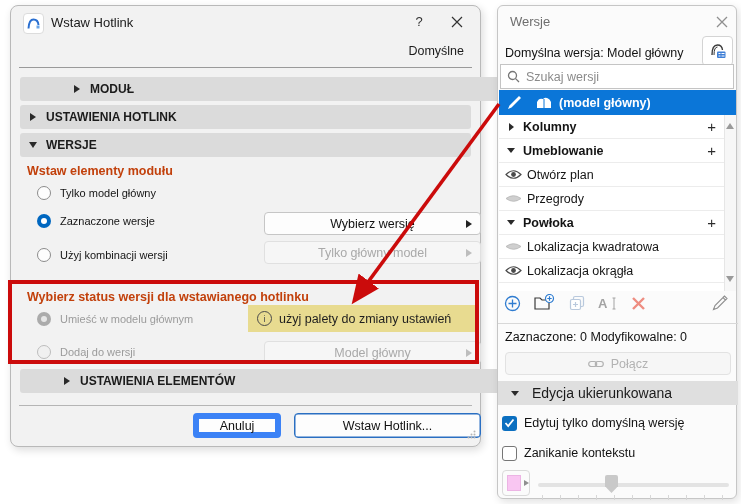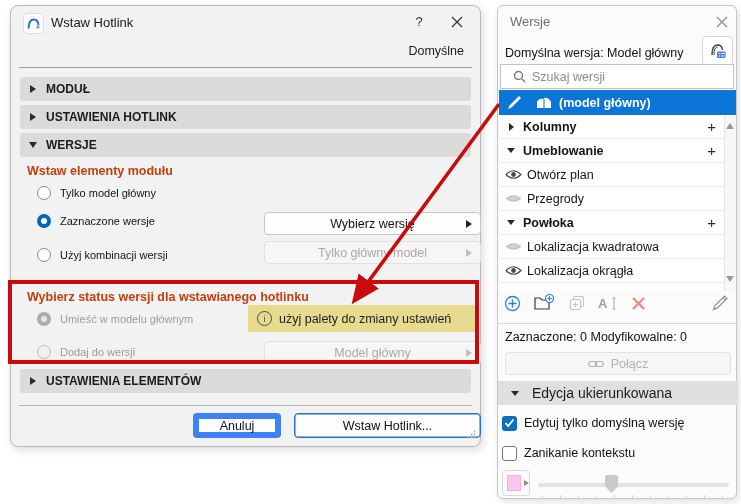--- a/index.html
+++ b/index.html
@@ -25,21 +25,21 @@
   .fav-label{right:16px;top:38px;font-size:12.5px;color:#1c1c1c;}
   .hr{height:1px;background:#9a9a9a;left:8px;right:8px;}
   .hr1{top:61px;}
   .hr2{top:399px;background:#b5b5b5;}
 
   .secbar{
     left:9px;width:451px;height:24px;background:#dbdbdb;border-radius:3px;
     display:flex;align-items:center;font-size:12px;font-weight:bold;color:#1b1b1b;
   }
   .secbar .tri-wrap{width:26px;display:flex;justify-content:center;}
-  .sec1{top:71px;} .sec2{top:99px;} .sec3{top:127px;} .sec4{top:363px;}
+  .sec1{top:71px;padding-left:44px;} .sec2{top:99px;} .sec3{top:127px;} .sec4{top:363px;padding-left:34px;}
 
   .tri-r{width:0;height:0;border-top:4.5px solid transparent;border-bottom:4.5px solid transparent;border-left:6px solid #2a2a2a;}
   .tri-d{width:0;height:0;border-left:4.5px solid transparent;border-right:4.5px solid transparent;border-top:6px solid #2a2a2a;}
 
   .grp-label{left:16px;font-size:12.5px;font-weight:bold;color:#c2410c;}
   .gl1{top:158px;} .gl2{top:284px;}
 
   .radio-row{display:flex;align-items:center;gap:9px;font-size:11px;color:#141414;height:16px;}
   .radio{width:14px;height:14px;border-radius:50%;box-sizing:border-box;flex:0 0 auto;}
   .radio.off{background:#fdfdfd;border:1px solid #8c8c8c;}
@@ -83,21 +83,21 @@
     background:#fbfbfb;border:1px solid #c6c6c6;border-radius:6px;
     box-shadow:2px 3px 8px rgba(0,0,0,.12);box-sizing:border-box;
   }
   .pal-title{left:12px;top:8px;font-size:13px;color:#6e6e6e;}
   .pal-close{left:216px;top:8px;width:16px;height:16px;display:flex;align-items:center;justify-content:center;}
   .pal-defver{left:7px;top:40px;font-size:12.5px;color:#121212;}
   .pal-iconbtn{left:204px;top:30px;width:29px;height:28px;background:#fff;border:1px solid #d4d4d4;border-radius:4px;
     display:flex;align-items:center;justify-content:center;}
   .search{
     left:2px;top:58px;width:234px;height:25px;background:#fff;border:1px solid #c4c4c4;box-sizing:border-box;
-    display:flex;align-items:center;gap:6px;padding:0 12px;
+    display:flex;align-items:center;gap:6px;padding:0 6px;
   }
   .search input{border:none;outline:none;flex:1;font-size:12.5px;font-family:"Liberation Sans",sans-serif;color:#222;background:transparent;padding:0;}
   .search input::placeholder{color:#8b8b8b;}
 
   .list{left:1px;top:84px;width:237px;height:201px;background:#fff;overflow:hidden;}
   .row-sel{left:0;top:0;width:237px;height:25px;background:#0b76d8;color:#fff;
     display:flex;align-items:center;font-size:12.5px;font-weight:bold;}
   .row{left:0;width:225px;height:24px;background:#fff;border-bottom:1px solid #ececec;
     display:flex;align-items:center;font-size:12.5px;color:#141414;box-sizing:border-box;}
   .row .tri-wrap{width:24px;display:flex;justify-content:center;}

